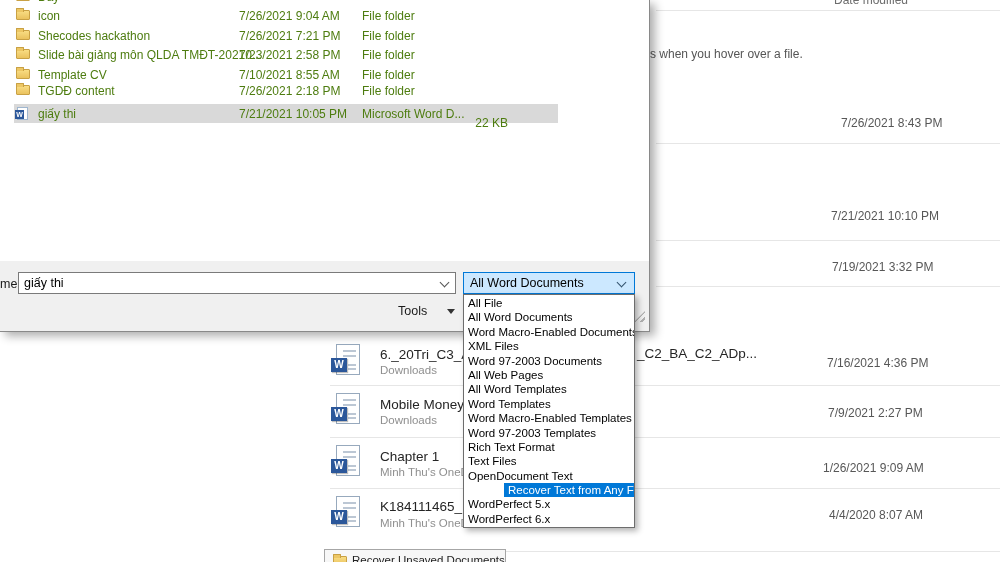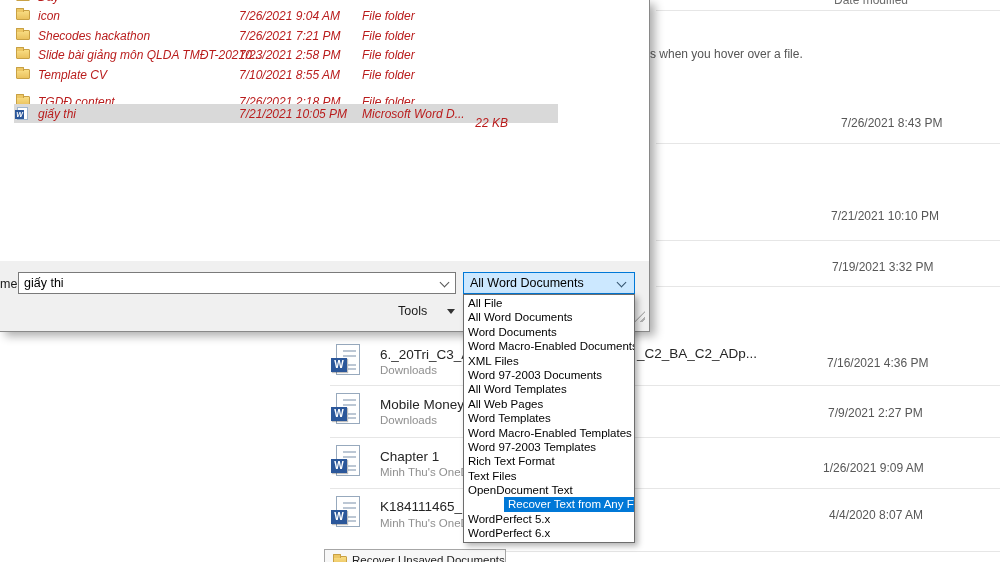--- a/index.html
+++ b/index.html
@@ -43,21 +43,21 @@
   .worddoc { position:absolute; width:11px; height:13px; background:#fff; border:1px solid #9fb6cf; }
   .worddoc::after { content:'W'; position:absolute; left:-3px; bottom:0px; width:9px; height:9px;
                     background:#2b579a; color:#fff; font-size:7px; font-weight:bold;
                     line-height:9px; text-align:center; }
 
   
   #dialog { position:absolute; left:0; top:0; width:650px; height:332px; background:#f0f0f0;
             border-right:1px solid #898989; border-bottom:1px solid #898989;
             box-shadow:5px 4px 9px rgba(0,0,0,.32); z-index:3; }
   #filelist { position:absolute; left:0; top:0; width:649px; height:261px; background:#fff; overflow:hidden; }
-  .flrow { position:absolute; left:0; width:562px; height:19px; font-size:12px; color:#b91c1c;font-style:italic; }
+  .flrow { position:absolute; left:0; width:562px; height:19px; font-size:12px; color:#4d7c0f; }
   .flrow .selband { position:absolute; left:14px; top:0; width:544px; height:19px; background:#d9d9d9; }
   .flrow .icn  { left:16px; top:4px; }
   .flrow .c-name { position:absolute; left:38px; top:3px; white-space:nowrap; }
   .flrow .c-date { position:absolute; left:239px; top:3px; white-space:nowrap; }
   .flrow .c-type { position:absolute; left:362px; top:3px; white-space:nowrap; }
   .flrow .c-size { position:absolute; left:448px; top:3px; width:60px; text-align:right; white-space:nowrap;margin-top:9px; }
 
   .fn-label { position:absolute; left:0; top:277px; font-size:12.5px; color:#1a1a1a; }
   .fn-input { position:absolute; left:18px; top:272px; width:438px; height:22px;
               border:1px solid #7a7a7a; background:#fff; font-family:"Liberation Sans", sans-serif;
@@ -196,21 +196,21 @@
         <span class="c-type">File folder</span>
       </div>
 
       <div class="flrow" style="top:65px;">
         <span class="folder icn" style="position:absolute;"></span>
         <span class="c-name">Template CV</span>
         <span class="c-date">7/10/2021 8:55 AM</span>
         <span class="c-type">File folder</span>
       </div>
 
-      <div class="flrow" style="top:92px;padding-left:22px;">
+      <div class="flrow" style="top:81px;padding-left:22px;">
         <span class="folder icn" style="position:absolute;"></span>
         <span class="c-name">TGDĐ content</span>
         <span class="c-date">7/26/2021 2:18 PM</span>
         <span class="c-type">File folder</span>
       </div>
 
       <div class="flrow" style="top:104px;">
         <span class="selband"></span>
         <span class="worddoc" style="left:17px; top:3px;"></span>
         <span class="c-name">giấy thi</span>
@@ -233,26 +233,25 @@
       <span>Tools</span>
       <span class="tri"></span>
     </div>
 
     <div class="grip"></div>
   </div>
 
   <div id="typedrop">
     <div class="ditem">All File</div>
     <div class="ditem">All Word Documents</div>
-    <div class="ditem">Word Documents</div>
     <div class="ditem">Word Macro-Enabled Documents</div>
     <div class="ditem">XML Files</div>
     <div class="ditem">Word 97-2003 Documents</div>
+    <div class="ditem">All Web Pages</div>
     <div class="ditem">All Word Templates</div>
-    <div class="ditem">All Web Pages</div>
     <div class="ditem">Word Templates</div>
     <div class="ditem">Word Macro-Enabled Templates</div>
     <div class="ditem">Word 97-2003 Templates</div>
     <div class="ditem">Rich Text Format</div>
     <div class="ditem">Text Files</div>
     <div class="ditem">OpenDocument Text</div>
     <div class="ditem hl">Recover Text from Any File</div>
     <div class="ditem">WordPerfect 5.x</div>
     <div class="ditem">WordPerfect 6.x</div>
   </div>

